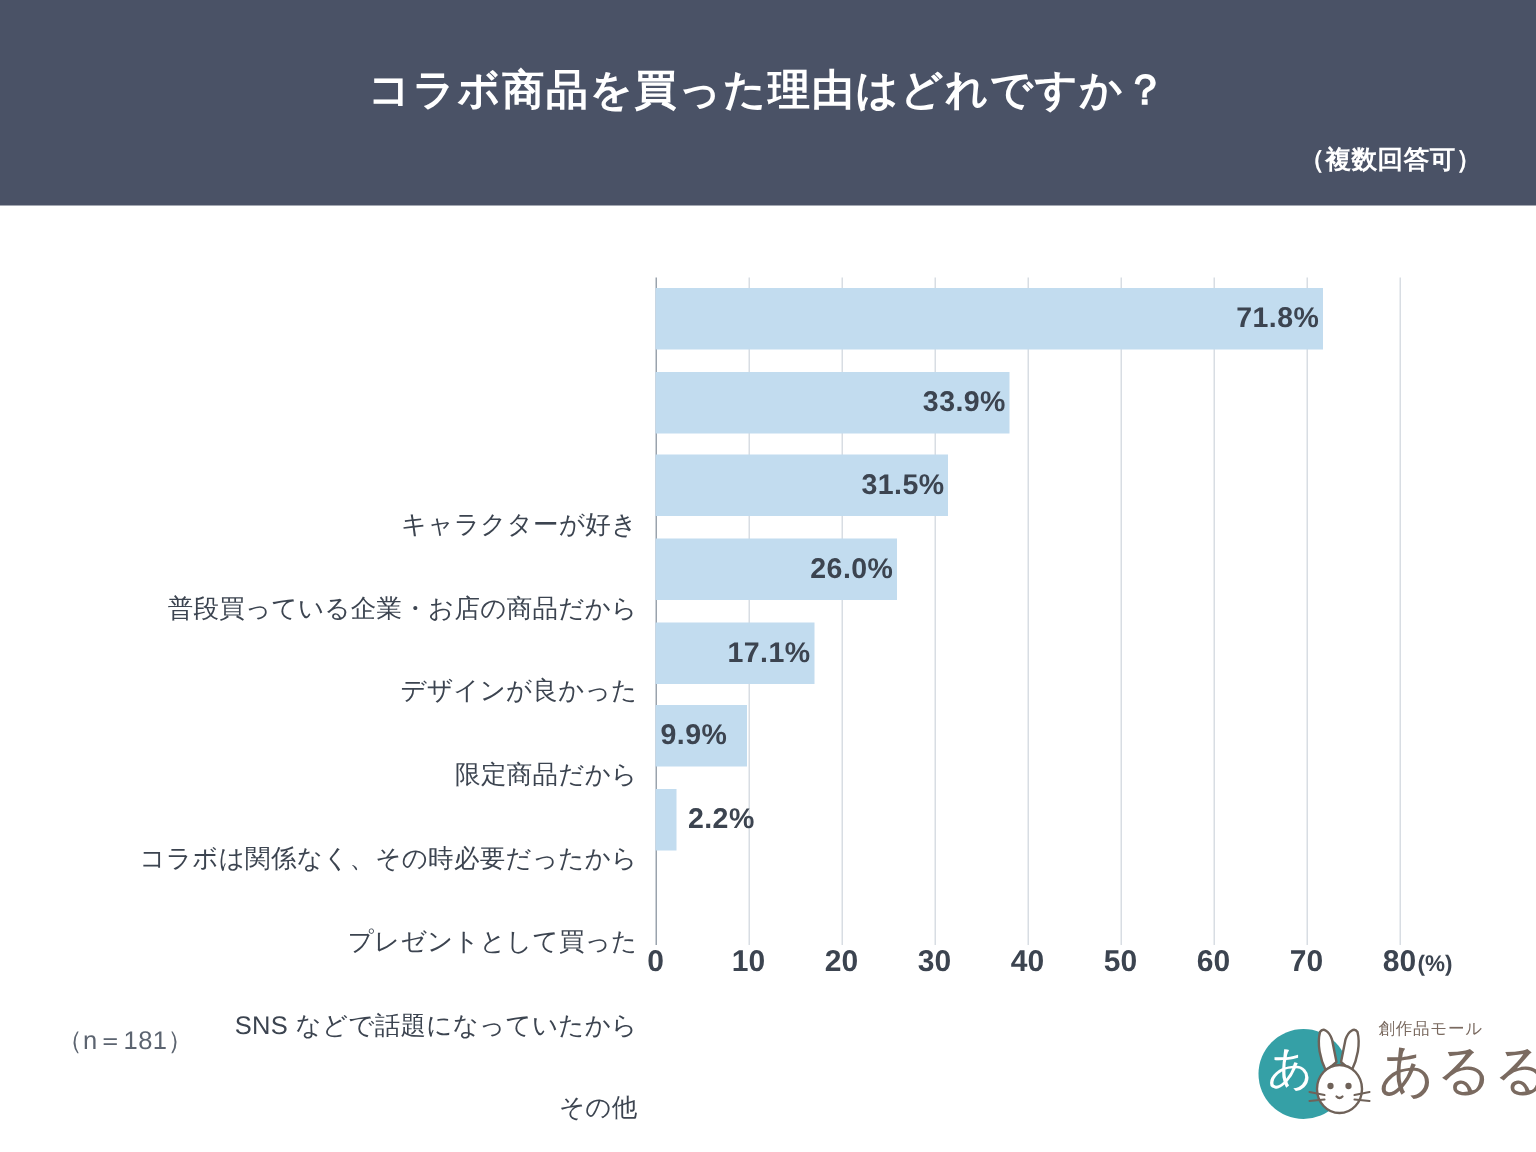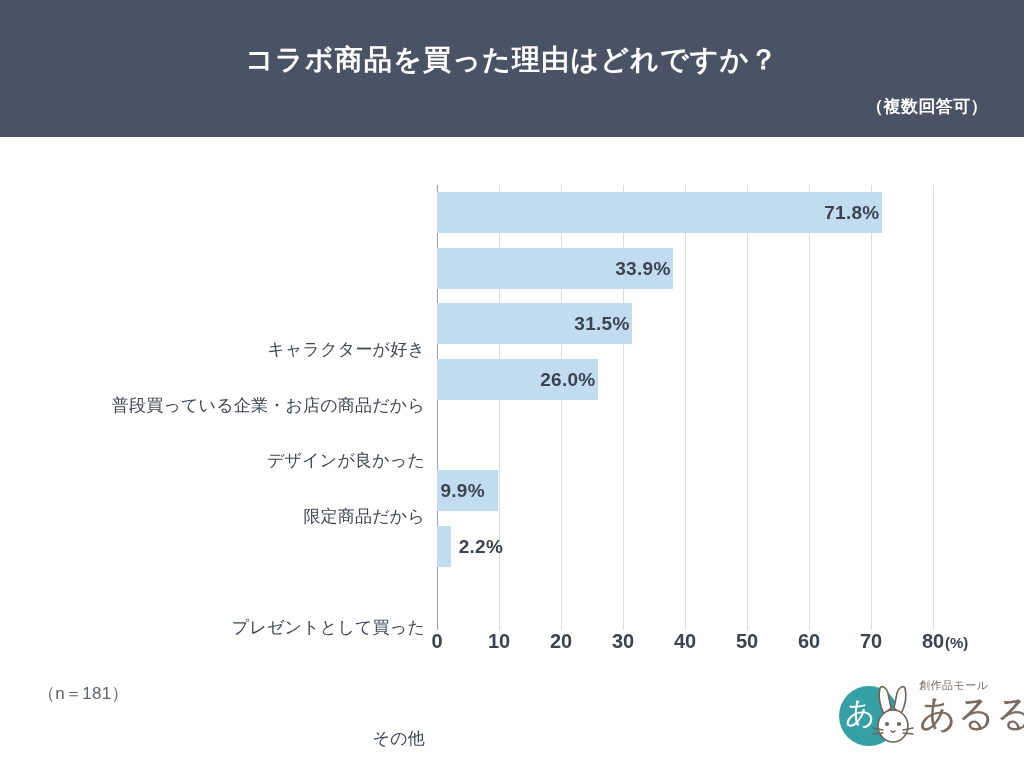--- a/index.html
+++ b/index.html
@@ -248,21 +248,23 @@
   <div class="header-note">（複数回答可）</div>
 </div>
 
 <div class="chart">
 
   <div class="cats" id="cats">
       <div class="cat-label" style="top: 55.625px;">普段買っている企業・お店の商品だから</div>
       <div class="cat-label" style="top: 0px;">キャラクターが好き</div>
       <div class="cat-label" style="top: 111.25px;">デザインが良かった</div>
       <div class="cat-label" style="top: 166.875px;">限定商品だから</div>
+      <div class="cat-label" style="top: 222.5px;">コラボは関係なく、その時必要だったから</div>
       <div class="cat-label" style="top: 278.125px;">プレゼントとして買った</div>
+      <div class="cat-label" style="top: 333.75px;">SNS などで話題になっていたから</div>
       <div class="cat-label" style="top: 389.375px;">その他</div>
     </div>
 
   <div class="plot">
     <div id="gridlines">
         <div class="gridline axis0" style="left: 0px;"></div>
         <div class="gridline" style="left: 62px;"></div>
         <div class="gridline" style="left: 124px;"></div>
         <div class="gridline" style="left: 186px;"></div>
         <div class="gridline" style="left: 248px;"></div>
@@ -280,20 +282,24 @@
           <div class="bar" style="width: 236.22px; background: rgb(194, 220, 239);"></div>
           <div class="bar-value" style="left: 178.22px;">33.9%</div>
         </div>
         <div class="row" style="top: 111.25px;">
           <div class="bar" style="width: 195.3px; background: rgb(194, 220, 239);"></div>
           <div class="bar-value" style="left: 137.3px;">31.5%</div>
         </div>
         <div class="row" style="top: 166.875px;">
           <div class="bar" style="width: 161.2px; background: rgb(194, 220, 239);"></div>
           <div class="bar-value" style="left: 103.2px;">26.0%</div>
+        </div>
+        <div class="row" style="top: 222.5px;">
+          <div class="bar" style="width: 106.02px; background: rgb(194, 220, 239);"></div>
+          <div class="bar-value" style="left: 48.02px;">17.1%</div>
         </div>
         <div class="row" style="top: 278.125px;">
           <div class="bar" style="width: 61.38px; background: rgb(194, 220, 239);"></div>
           <div class="bar-value" style="left: 3.38px;">9.9%</div>
         </div>
         <div class="row" style="top: 333.75px;">
           <div class="bar" style="width: 13.64px; background: rgb(194, 220, 239);"></div>
           <div class="bar-value" style="left: 21.64px;">2.2%</div>
         </div>
       </div>

